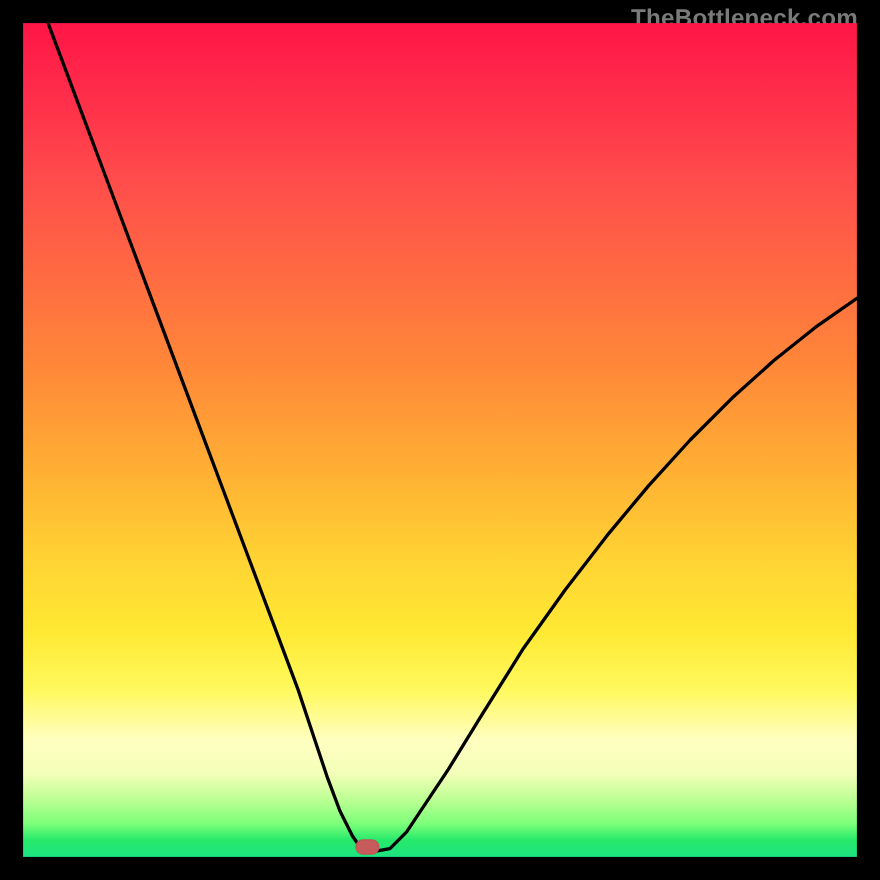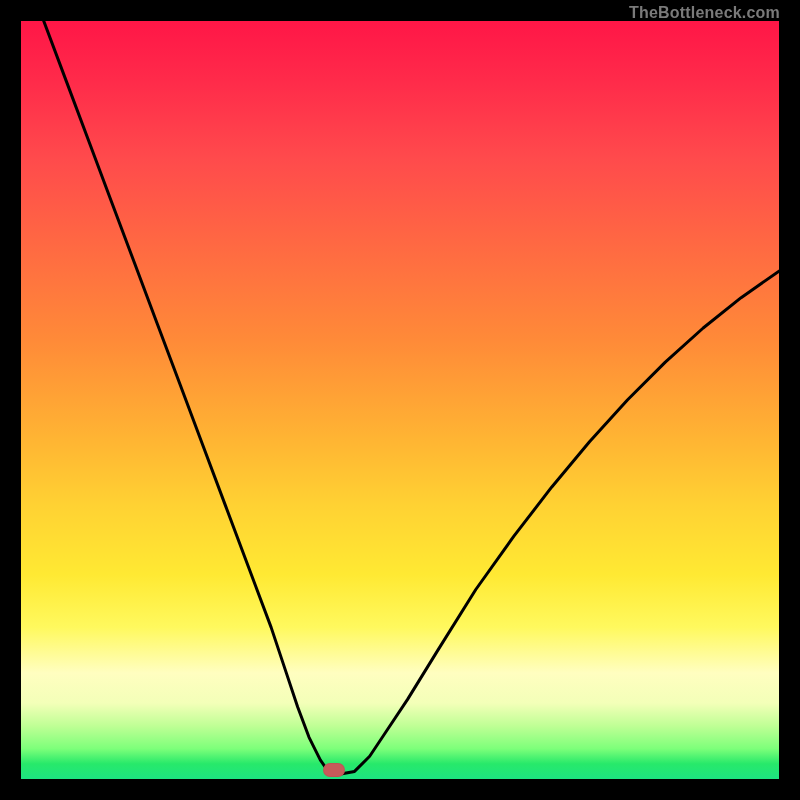--- a/index.html
+++ b/index.html
@@ -8,21 +8,21 @@
     width: 800px;
     height: 800px;
     background: #000;
     position: relative;
   }
   .watermark {
     position: absolute;
     top: 4px;
     right: 20px;
     font-family: Arial, Helvetica, sans-serif;
-    font-size: 16px;
+    font-size: 22px;
     font-weight: bold;
     color: #7a7a7a;
     letter-spacing: 0.2px;
   }
   .plot {
     position: absolute;
     left: 21px;
     top: 21px;
     width: 758px;
     height: 758px;

